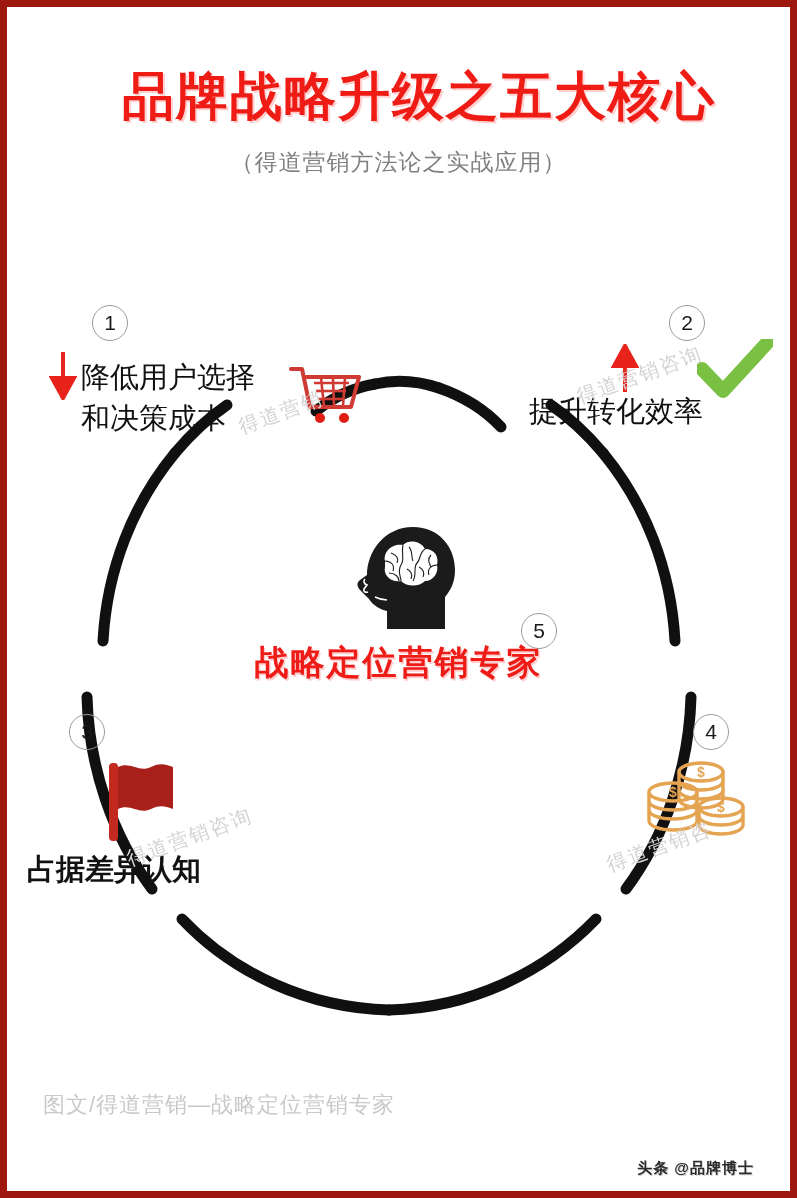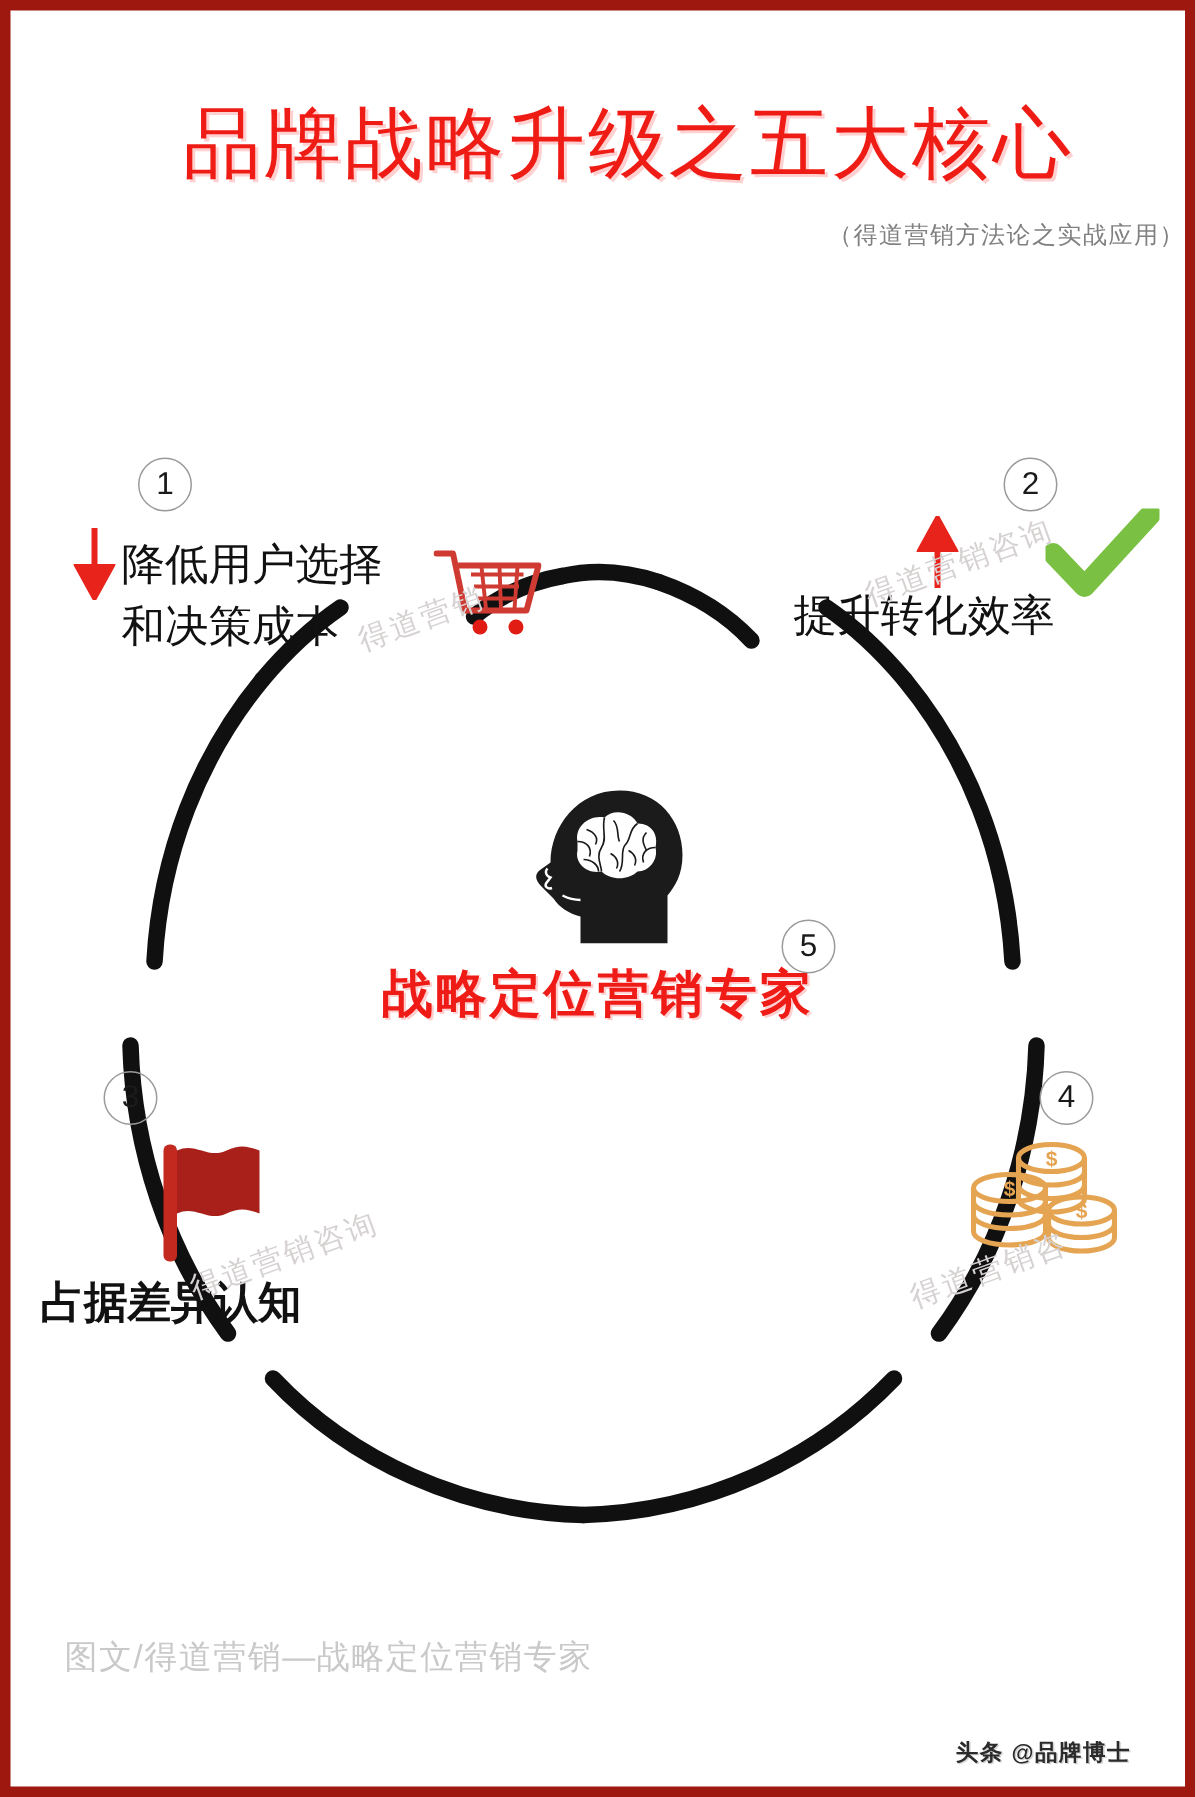--- a/index.html
+++ b/index.html
@@ -27,34 +27,34 @@
     inset: 0;
   }
 
   
   .title {
     position: absolute;
     left: 0; right: 0;
     top: 62px;
     text-align: center;
     font-size: 52px;
-    font-weight: normal;
+    font-weight: bold;
     color: #ef1b15;
     letter-spacing: 2px;
     line-height: 1.05;
     text-shadow: 2px 2px 0 rgba(255,150,150,0.45);
     white-space: nowrap;
     padding-left: 41px;
   }
   .subtitle {
     position: absolute;
     left: 0; right: 0;
     top: 140px;
-    text-align: right;
-    font-size: 16px;
+    text-align: center;
+    font-size: 23px;
     color: #808080;
     letter-spacing: 1px;
     white-space: nowrap;
   }
 
   
   .arcs {
     position: absolute;
     left: 0;
     top: 0;

